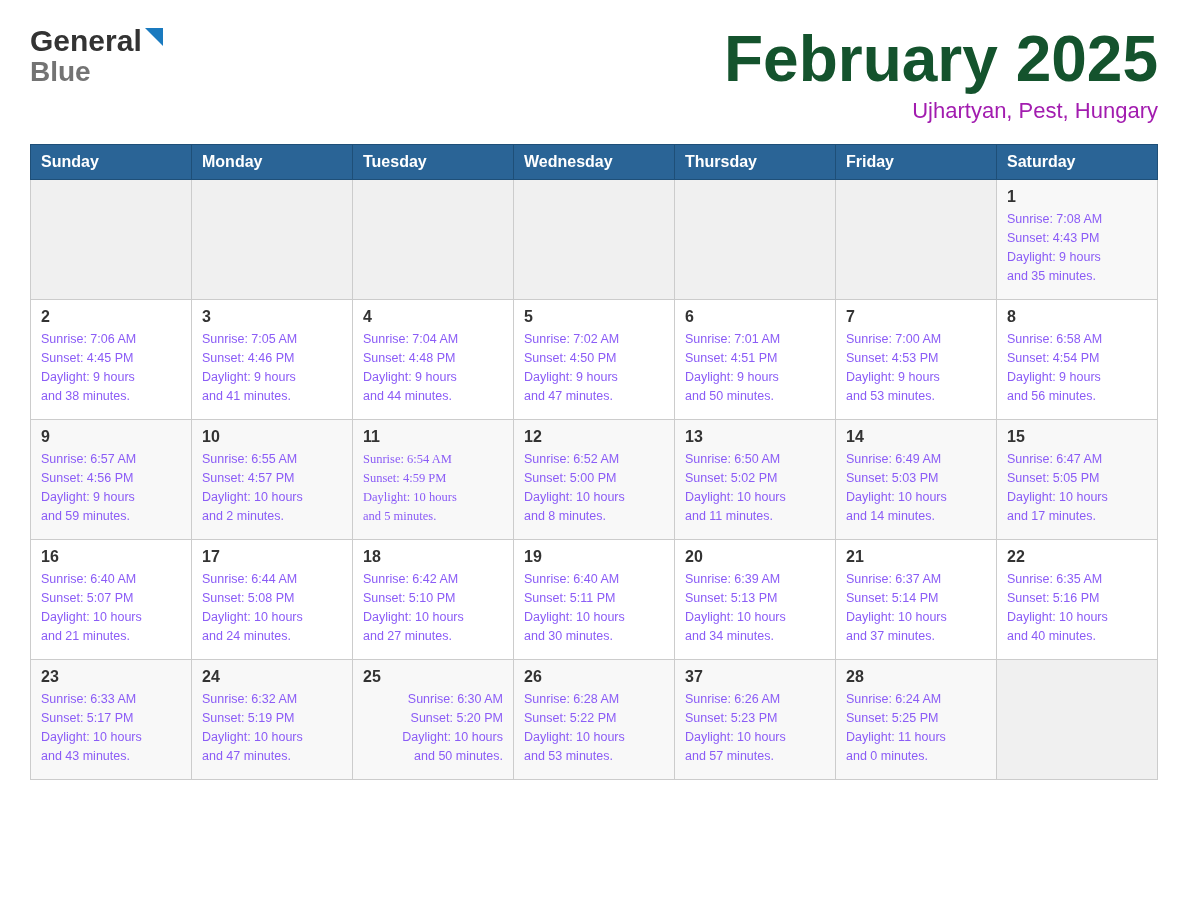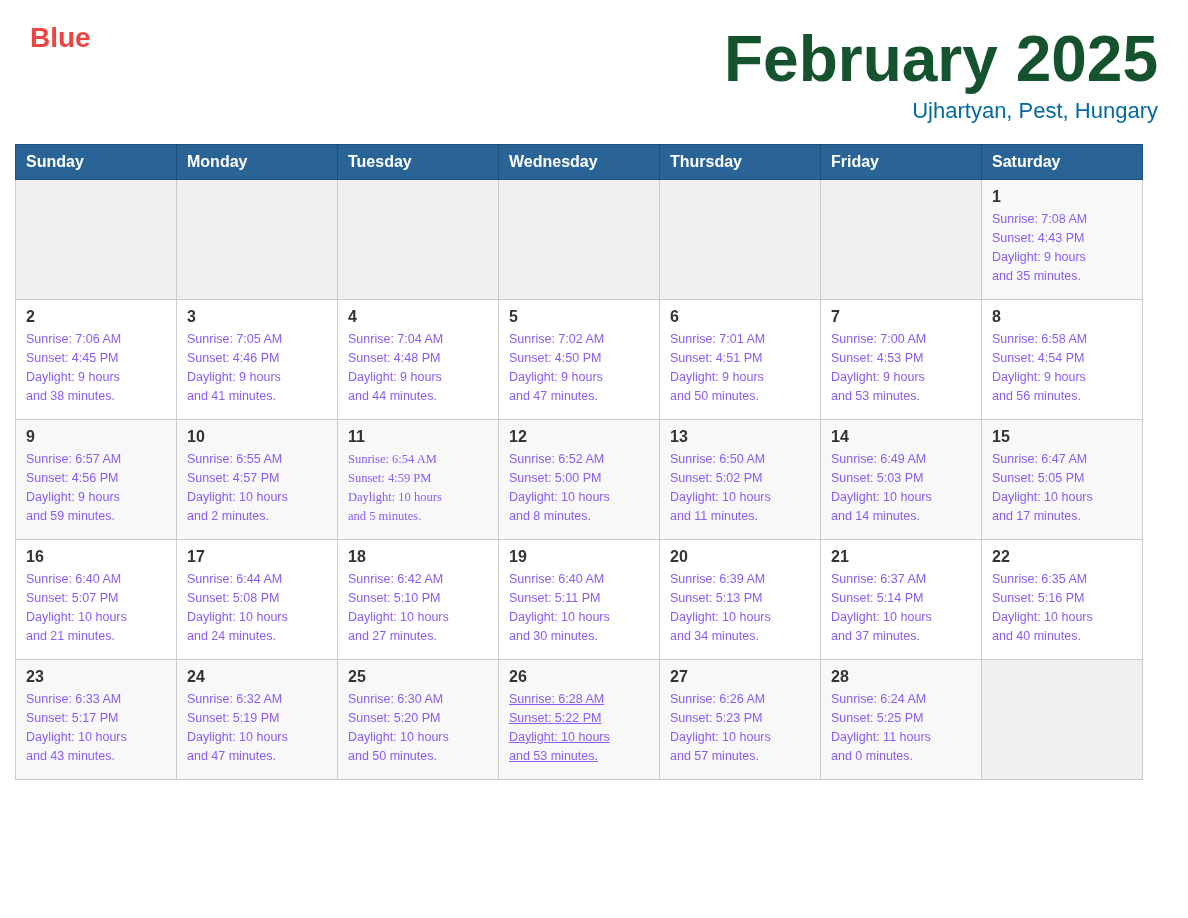--- a/index.html
+++ b/index.html
@@ -15,40 +15,40 @@
       justify-content: space-between;
       align-items: flex-start;
       padding: 24px 30px 10px 30px;
     }
     .logo {
       display: flex;
       flex-direction: column;
       align-items: flex-start;
     }
     .logo-blue {
-      color: #ef4444;
+      color: #737373;
       font-size: 28px;
       font-weight: bold;
     }
     .title-section {
       text-align: right;
     }
     .month-title {
       font-size: 64px;
       font-weight: bold;
       color: #14532d;
       line-height: 1.1;
     }
     .location {
       font-size: 22px;
-      color: #0369a1;
+      color: #a21caf;
       margin-top: 4px;
     }
     .calendar {
-      margin: 10px 30px 20px 15px;
+      margin: 10px 30px 20px 30px;
       border-collapse: collapse;
       width: calc(100% - 60px);
       table-layout: fixed;
       padding-left: 47px;
     }
     .calendar th {
       background: #2a6496;
       color: #fff;
       font-size: 16px;
       font-weight: bold;
@@ -111,20 +111,28 @@
     }
     .logo-row2 {
       margin-top: -2px;
     }
   </style>
 </head>
 <body>
 
 <div class="header">
   <div class="logo">
+    <div class="logo-wrapper">
+      <span class="logo-general">General</span>
+      <span class="logo-arrow">
+        <svg width="18" height="18" viewBox="0 0 18 18">
+          <polygon points="0,0 18,0 18,18" fill="#1a7abf"></polygon>
+        </svg>
+      </span>
+    </div>
     <div class="logo-row2">
       <span class="logo-blue">Blue</span>
     </div>
   </div>
   <div class="title-section">
     <div class="month-title">February 2025</div>
     <div class="location">Ujhartyan, Pest, Hungary</div>
   </div>
 </div>
 
@@ -319,34 +327,34 @@
         </td>
         <td>
           <span class="day-number">24</span>
           <div class="day-info" style="white-space: pre-line;">Sunrise: 6:32 AM
 Sunset: 5:19 PM
 Daylight: 10 hours
 and 47 minutes.</div>
         </td>
         <td>
           <span class="day-number">25</span>
-          <div class="day-info" style="white-space: pre-line;">Sunrise: 6:30 AM
+          <div class="day-info" style="white-space: pre-line; text-align: right;">Sunrise: 6:30 AM
 Sunset: 5:20 PM
 Daylight: 10 hours
 and 50 minutes.</div>
         </td>
         <td>
           <span class="day-number">26</span>
-          <div class="day-info" style="white-space: pre-line; text-decoration: underline;">Sunrise: 6:28 AM
+          <div class="day-info" style="white-space: pre-line;">Sunrise: 6:28 AM
 Sunset: 5:22 PM
 Daylight: 10 hours
 and 53 minutes.</div>
         </td>
         <td>
-          <span class="day-number">27</span>
+          <span class="day-number">37</span>
           <div class="day-info" style="white-space: pre-line;">Sunrise: 6:26 AM
 Sunset: 5:23 PM
 Daylight: 10 hours
 and 57 minutes.</div>
         </td>
         <td>
           <span class="day-number">28</span>
           <div class="day-info" style="white-space: pre-line;">Sunrise: 6:24 AM
 Sunset: 5:25 PM
 Daylight: 11 hours

